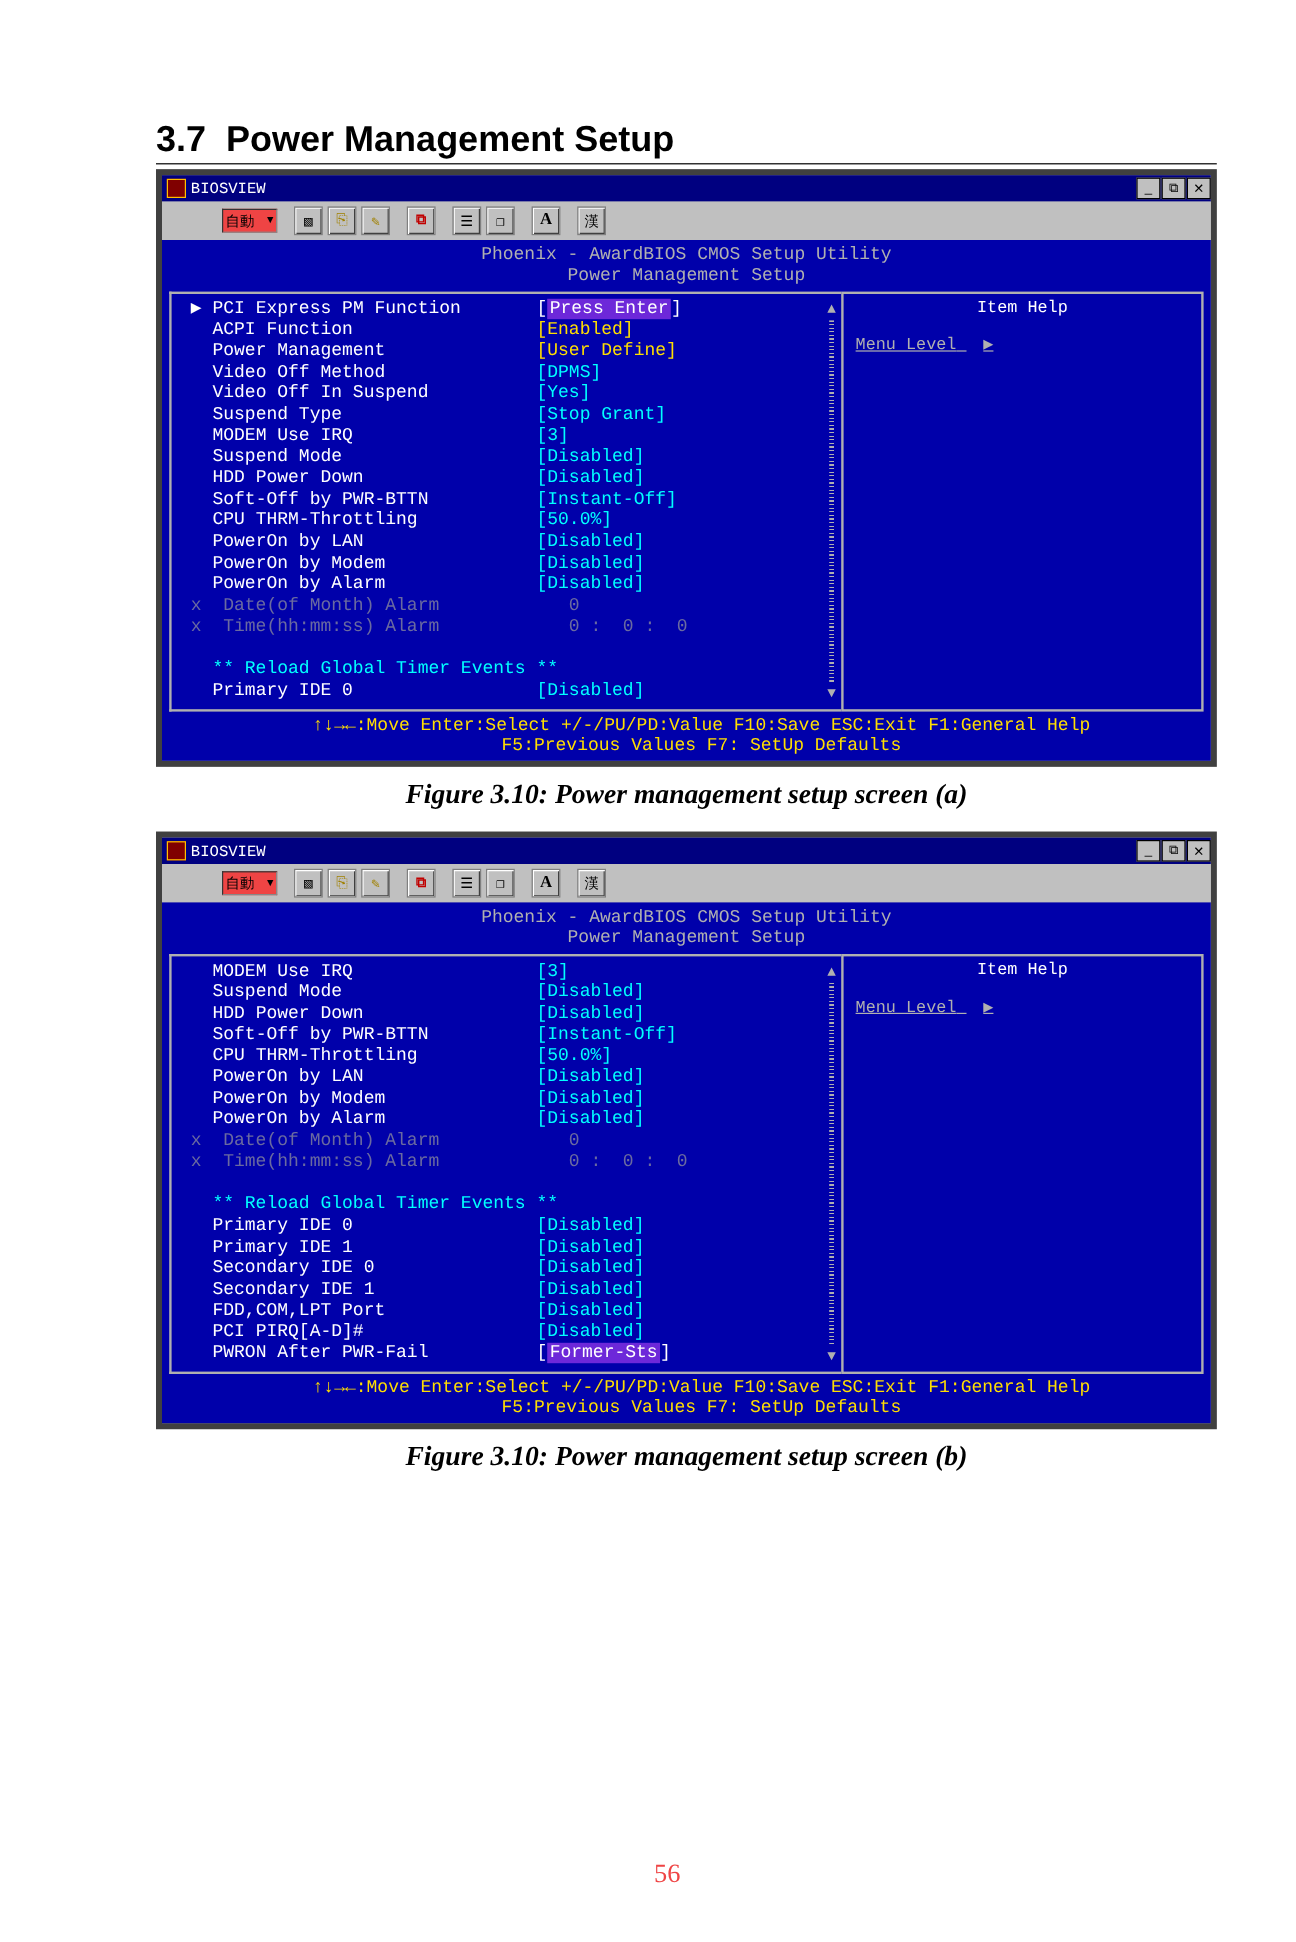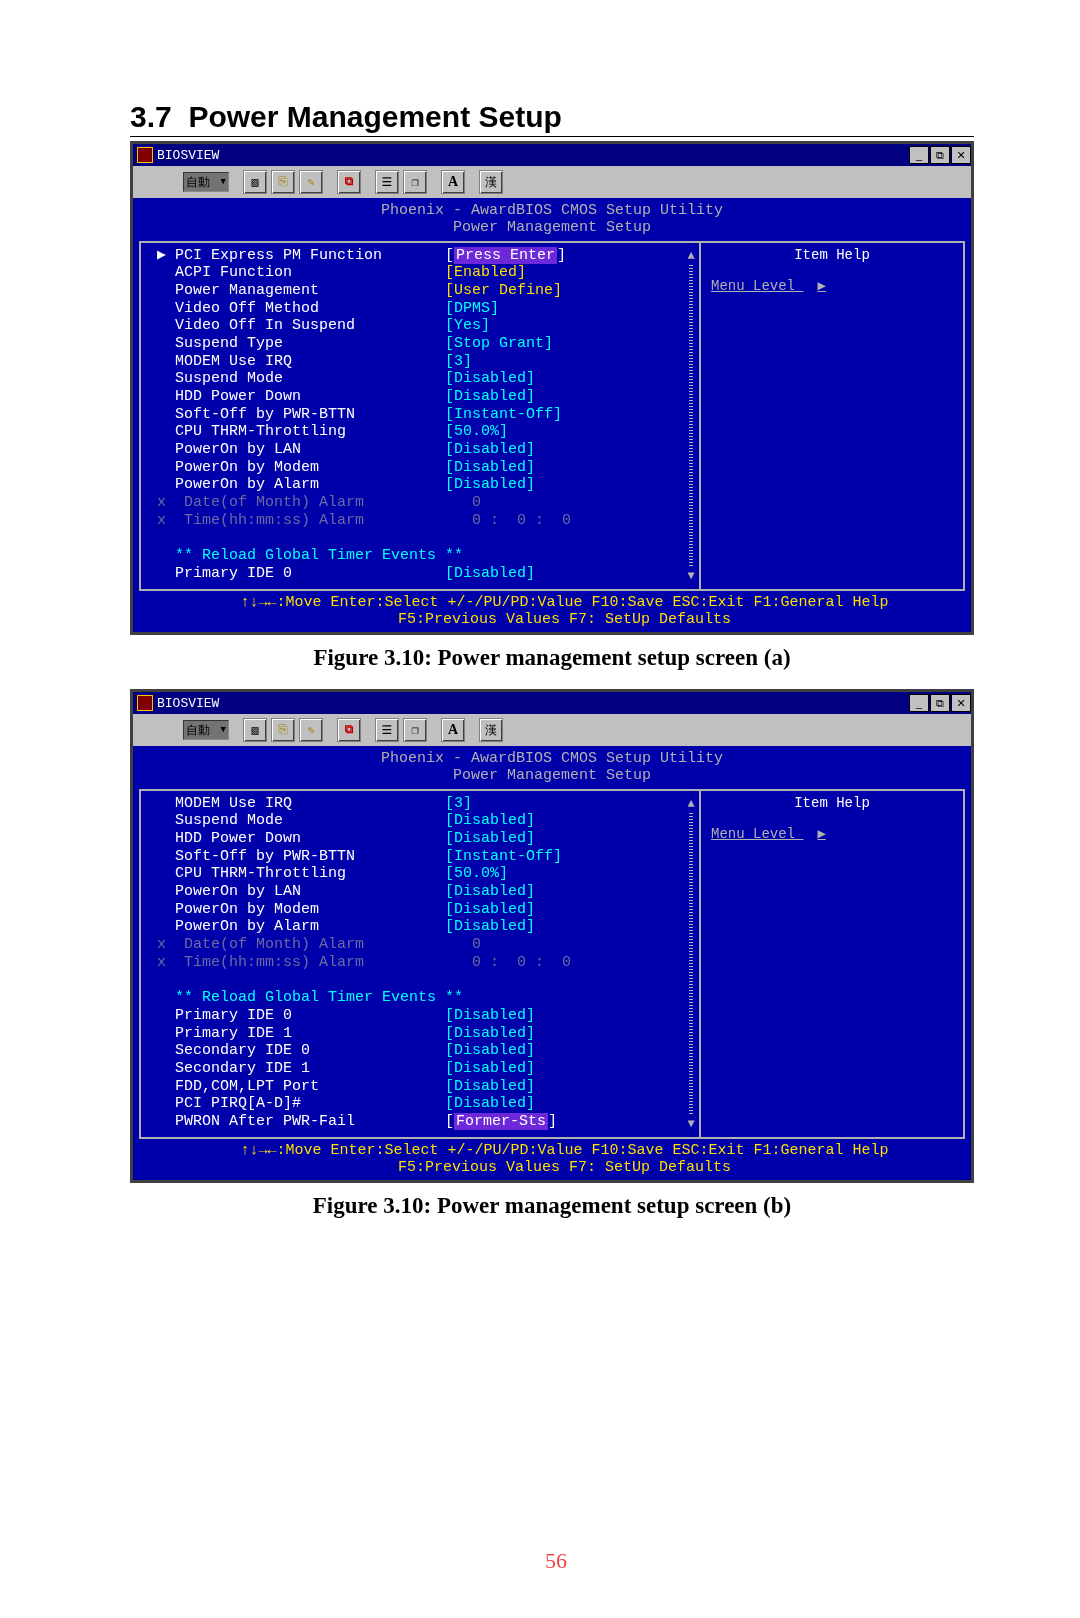--- a/index.html
+++ b/index.html
@@ -6,53 +6,54 @@
     margin:0;
     padding:0;
     background:#fff;
     font-family:"Times New Roman",Times,serif;
     color:#000;
     width:1080px;
     min-height:1618px;
     position:relative;
   }
   .page{
-    padding:100px 106px 0 130px;
+    padding:100px 66px 0 130px;
   }
   .section-title{
     font-family:Arial,Helvetica,sans-serif;
     font-weight:bold;
     font-size:30px;
     margin:0 0 4px 0;
     border-bottom:1.5px solid #000;
     padding-bottom:2px;
   }
   .section-body{
     font-size:23px;
     line-height:1.3;
     margin:8px 0 14px 45px;
   }
   .fig-caption{
+    font-style:italic;
     font-weight:bold;
     font-size:23px;
     text-align:center;
     margin:10px 0 18px 0;
   }
   .page-number{
     position:absolute;
     bottom:44px;
     width:1080px;
     text-align:center;
     color:#ef4444;
     font-size:22px;
     left:16px;
   }
   
   .bios-window{
-    border:3px solid #404040;
+    border:5px solid #404040;
     font-family:"Courier New",monospace;
     font-size:14px;
     background:#c0c0c0;
     margin:0 0 6px 0;
   }
   .titlebar{
     display:flex;
     align-items:center;
     background:#000080;
     color:#fff;
@@ -69,21 +70,21 @@
   .titlebar .win-btn{
     width:18px;height:16px;background:#c0c0c0;border:1px solid #000;margin-left:1px;
     display:flex;align-items:center;justify-content:center;font-family:Arial;font-size:11px;color:#000;
   }
   .toolbar{
     background:#c0c0c0;
     padding:3px 50px;
     display:flex;align-items:center;gap:4px;height:26px;
   }
   .toolbar .tb-sel{
-    border:1px inset #888;background:#737373;font-size:12px;padding:0 2px;min-width:40px;height:18px;
+    border:1px inset #888;background:#ef4444;font-size:12px;padding:0 2px;min-width:40px;height:18px;
     display:flex;align-items:center;
   }
   .toolbar .tb-sel .dd{margin-left:auto;font-size:9px;}
   .toolbar .tb-btn{
     width:22px;height:22px;border:1px solid #808080;background:#c0c0c0;
     display:flex;align-items:center;justify-content:center;font-size:12px;
     box-shadow:inset 1px 1px 0 #fff,inset -1px -1px 0 #404040;
   }
   .toolbar .tb-btn.gold{color:#a08000;}
   .toolbar .tb-btn.red{color:#c00000;font-weight:bold;}

